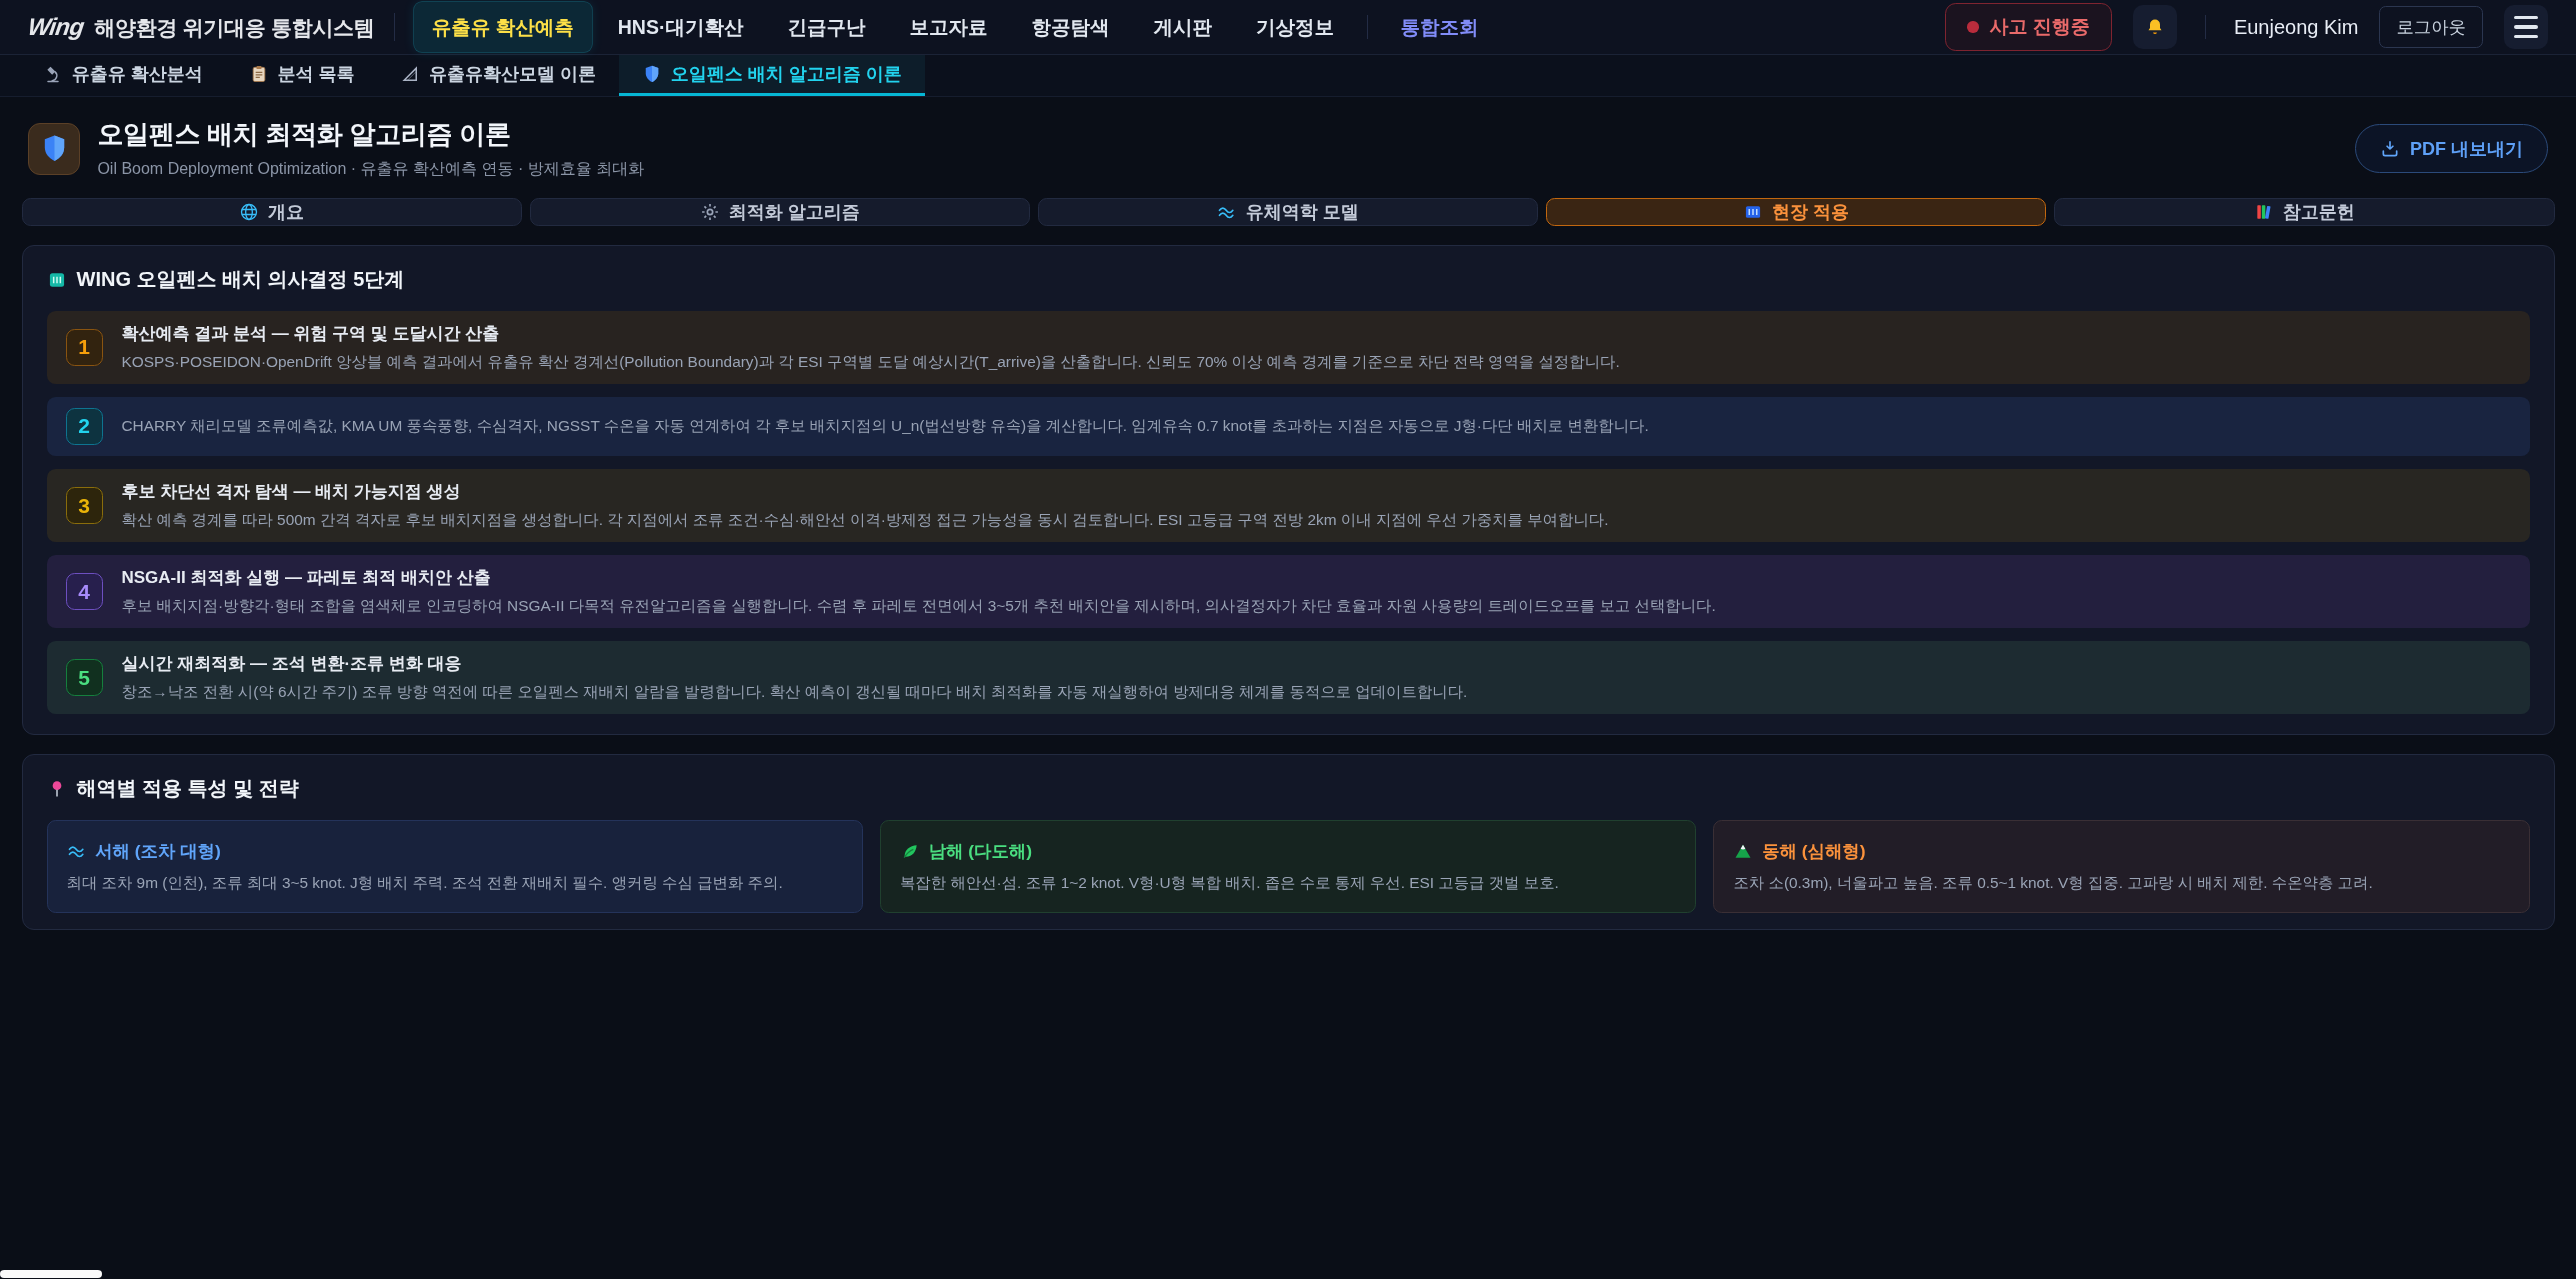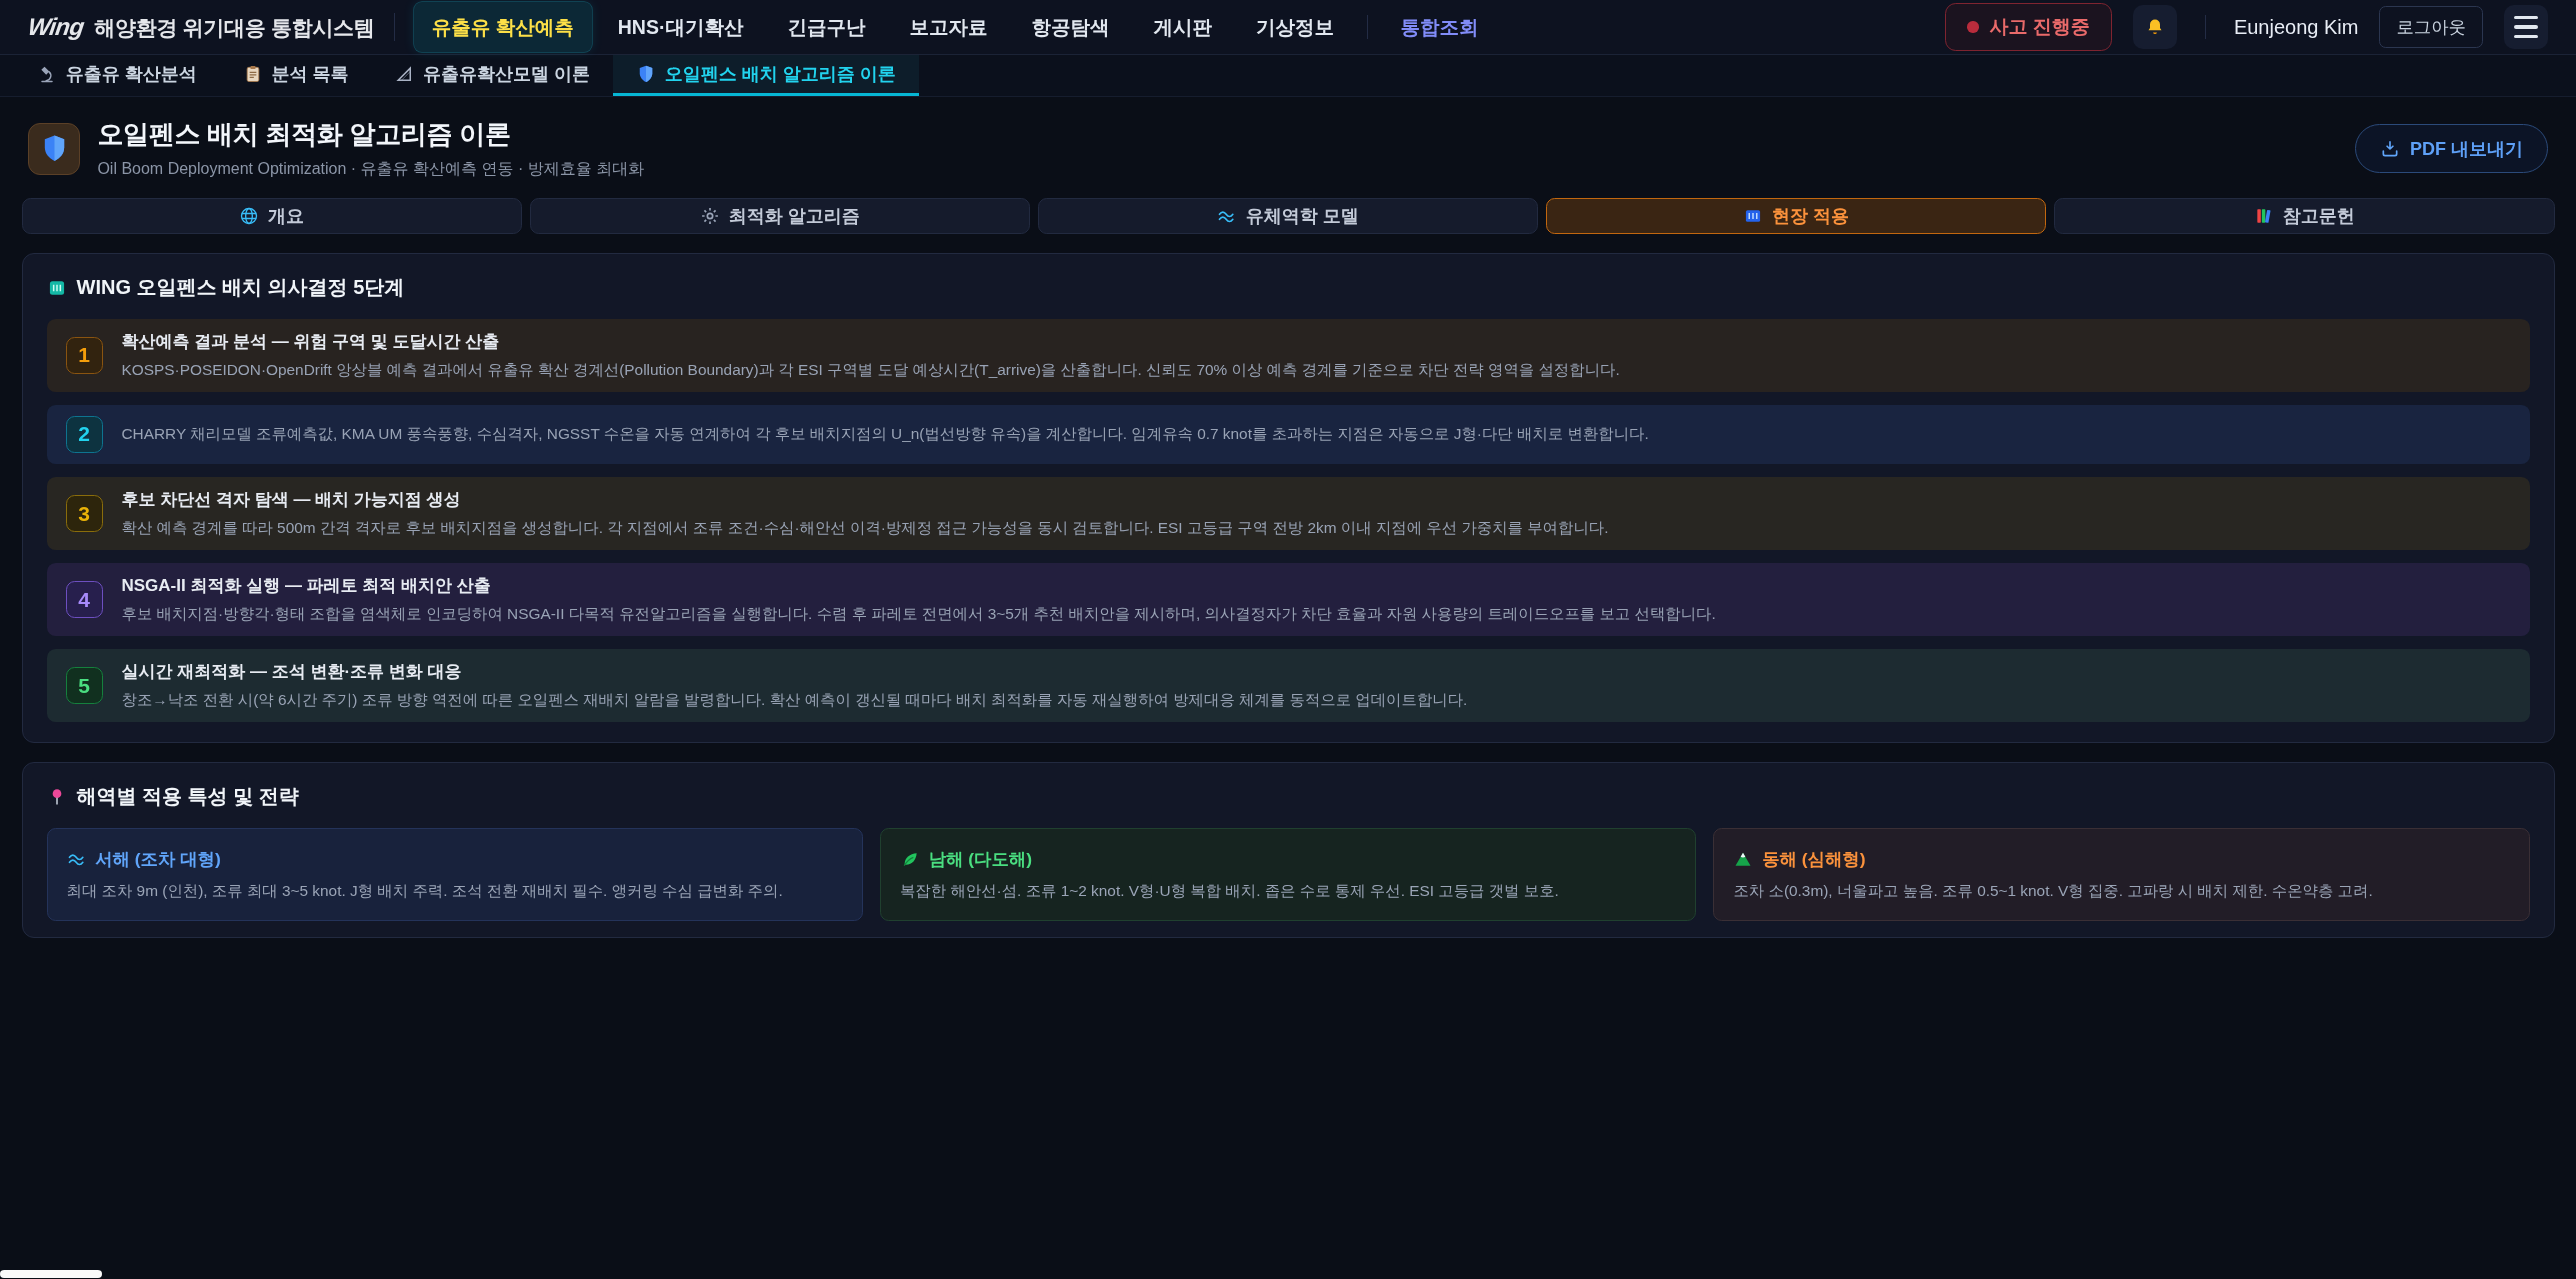--- a/index.html
+++ b/index.html
@@ -26,38 +26,38 @@
   .incident { display:flex; align-items:center; gap:10.7px; border:0.7px solid #7f2430; background:rgba(153,27,27,.10);
     color:#e96a6a; border-radius:10.7px; padding:10px 21.5px; font-size:19px; font-weight:700; white-space:nowrap; }
   .incident .dot { width:11.4px; height:11.4px; border-radius:50%; background:#b92c3c; }
   .icon-btn { width:44px; height:44px; border-radius:10px; background:#161d30; display:flex; align-items:center; justify-content:center; cursor:pointer; }
   .user-name { font-size:20px; color:#e8edf5; white-space:nowrap; }
   .logout-btn { font-size:17.4px; color:#cbd5e1; border:0.7px solid #2b3650; border-radius:6.7px; padding:8px 16px; background:transparent; cursor:pointer; white-space:nowrap; }
   .burger { width:44px; height:44px; border-radius:10px; background:#161d30; display:flex; flex-direction:column; gap:6px; align-items:center; justify-content:center; cursor:pointer; }
   .burger span { width:24px; height:3.4px; background:#e2e8f0; border-radius:2px; }
 
   
-  .tabbar { height:42px; background:#0b101c; border-bottom:0.7px solid #161d2e; display:flex; align-items:stretch; padding:0 14px; }
+  .tabbar { height:42px; background:#0b101c; border-bottom:0.7px solid #161d2e; display:flex; align-items:stretch; padding:0 20px; }
   .tab { display:flex; align-items:center; gap:8.7px; font-size:18px; font-weight:700; color:#cbd5e1;
     padding:0 23px; border-bottom:3.4px solid transparent; cursor:pointer; white-space:nowrap; }
   .tab.active { color:#22d3ee; background:#0d1d2a; border-bottom-color:#06b6d4; }
 
   
   .page-head { display:flex; align-items:center; justify-content:space-between; padding:20px 28px 14.8px; }
   .head-left { display:flex; align-items:center; gap:17.4px; }
   .head-icon { width:52px; height:52px; border-radius:12px; background:#3a2b1d; border:0.7px solid #5b4027;
     display:flex; align-items:center; justify-content:center; }
   .page-title { font-size:26px; font-weight:800; color:#f3f6fb; margin-bottom:7.4px; letter-spacing:-0.3px; }
   .page-sub { font-size:16px; color:#8b95a7; }
   .pdf-btn { display:flex; align-items:center; gap:10px; font-size:18px; font-weight:700; color:#5ea0f7;
     border:0.7px solid #2b4a7a; border-radius:670px; padding:11.4px 24px; background:rgba(37,99,235,.07); cursor:pointer; white-space:nowrap; }
 
   
   .section-tabs { display:flex; gap:8px; padding:2.7px 21.5px 0; }
-  .stab { flex:1; height:36px; border-radius:8.7px; background:#151b2c; border:0.7px solid #222a40;
+  .stab { flex:1; height:28px; border-radius:8.7px; background:#151b2c; border:0.7px solid #222a40;
     display:flex; align-items:center; justify-content:center; gap:8.7px; font-size:18px; font-weight:700; color:#c3cad8; cursor:pointer; }
   .stab.active { background:#3a2513; border:1.3px solid #c2670f; color:#fb923c; }
 
   
   .card { margin:19px 21.5px; background:#121727; border:0.7px solid #222a40; border-radius:12px; padding:19px 24px 16px; }
   .card-title { display:flex; align-items:center; gap:10px; font-size:20px; font-weight:800; color:#f1f5f9; margin:1.3px 0 17.4px; }
 
   .step { display:flex; align-items:center; gap:19px; border-radius:8.7px; padding:11.4px 19px; margin-bottom:12.7px; }
   .step:last-child { margin-bottom:4px; }
   .step-num { flex:0 0 auto; width:37px; height:37px; border-radius:8.7px; display:flex; align-items:center; justify-content:center;

